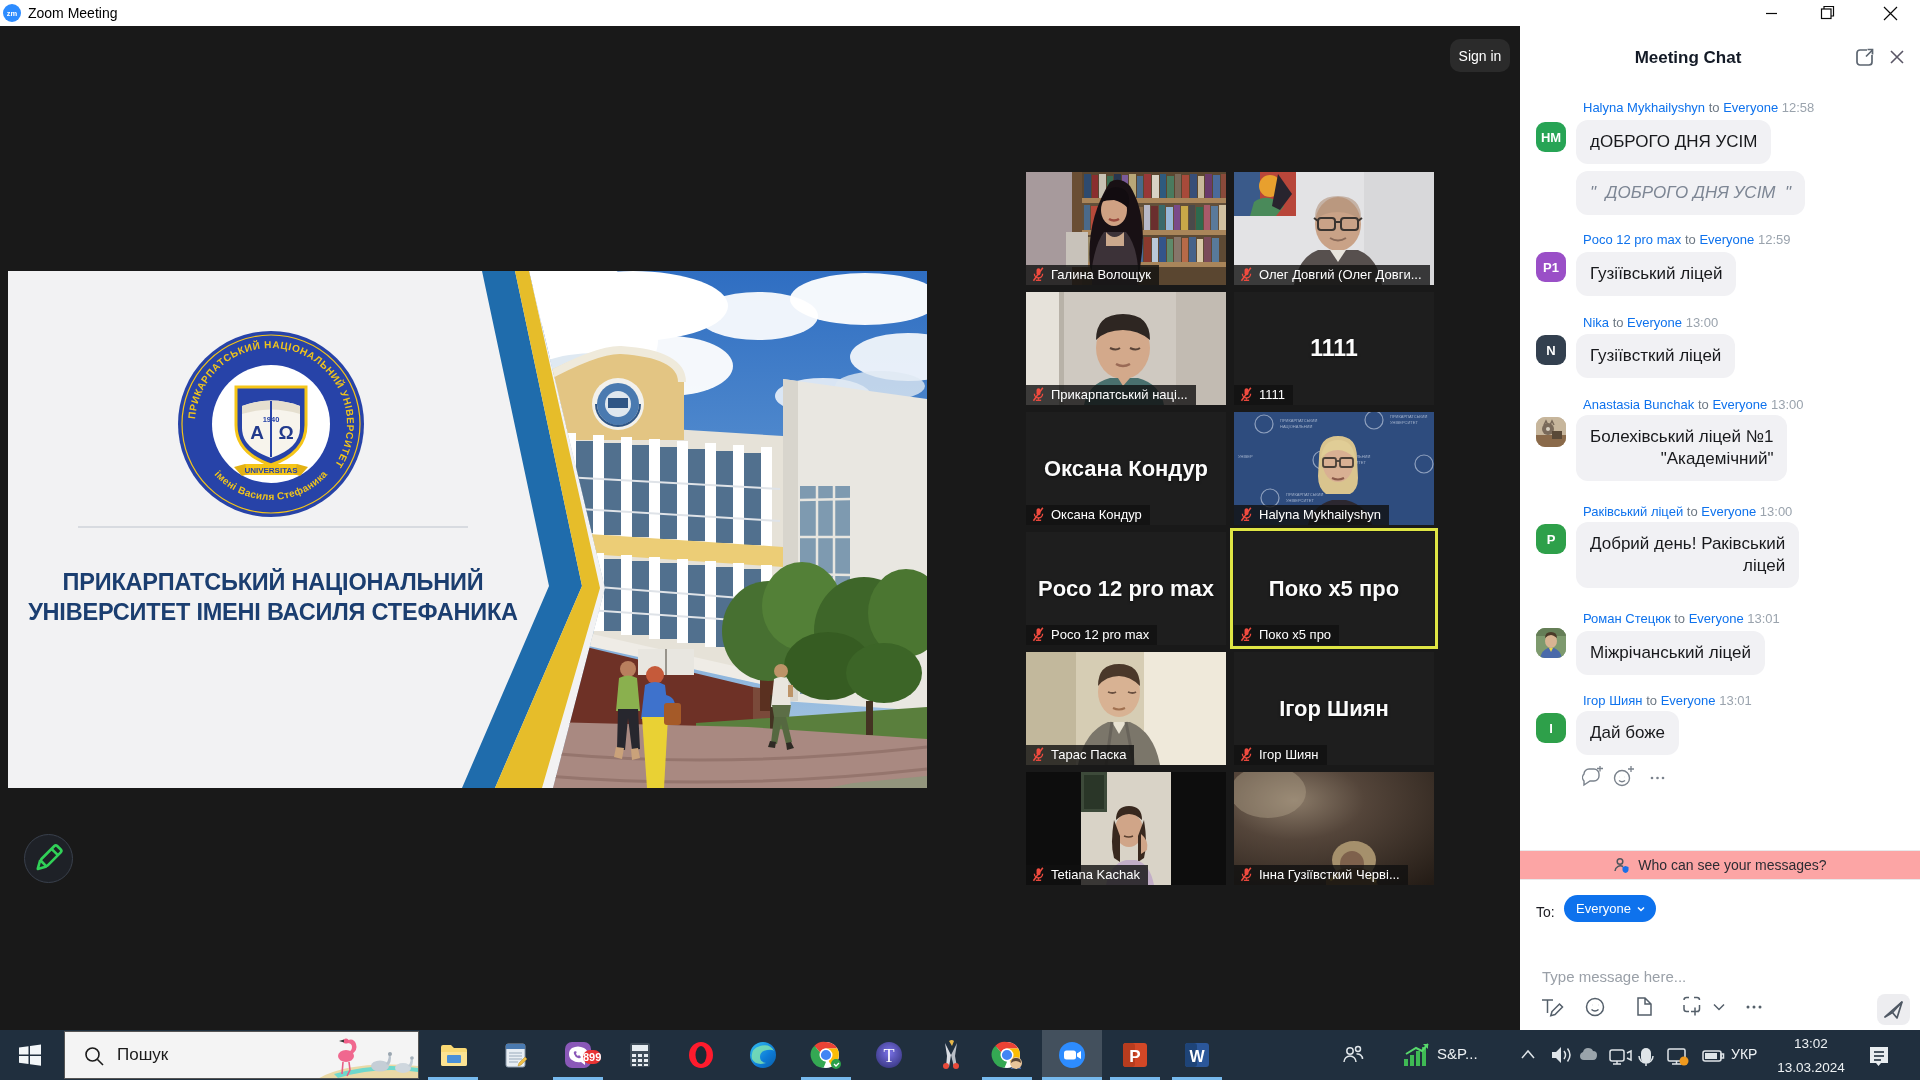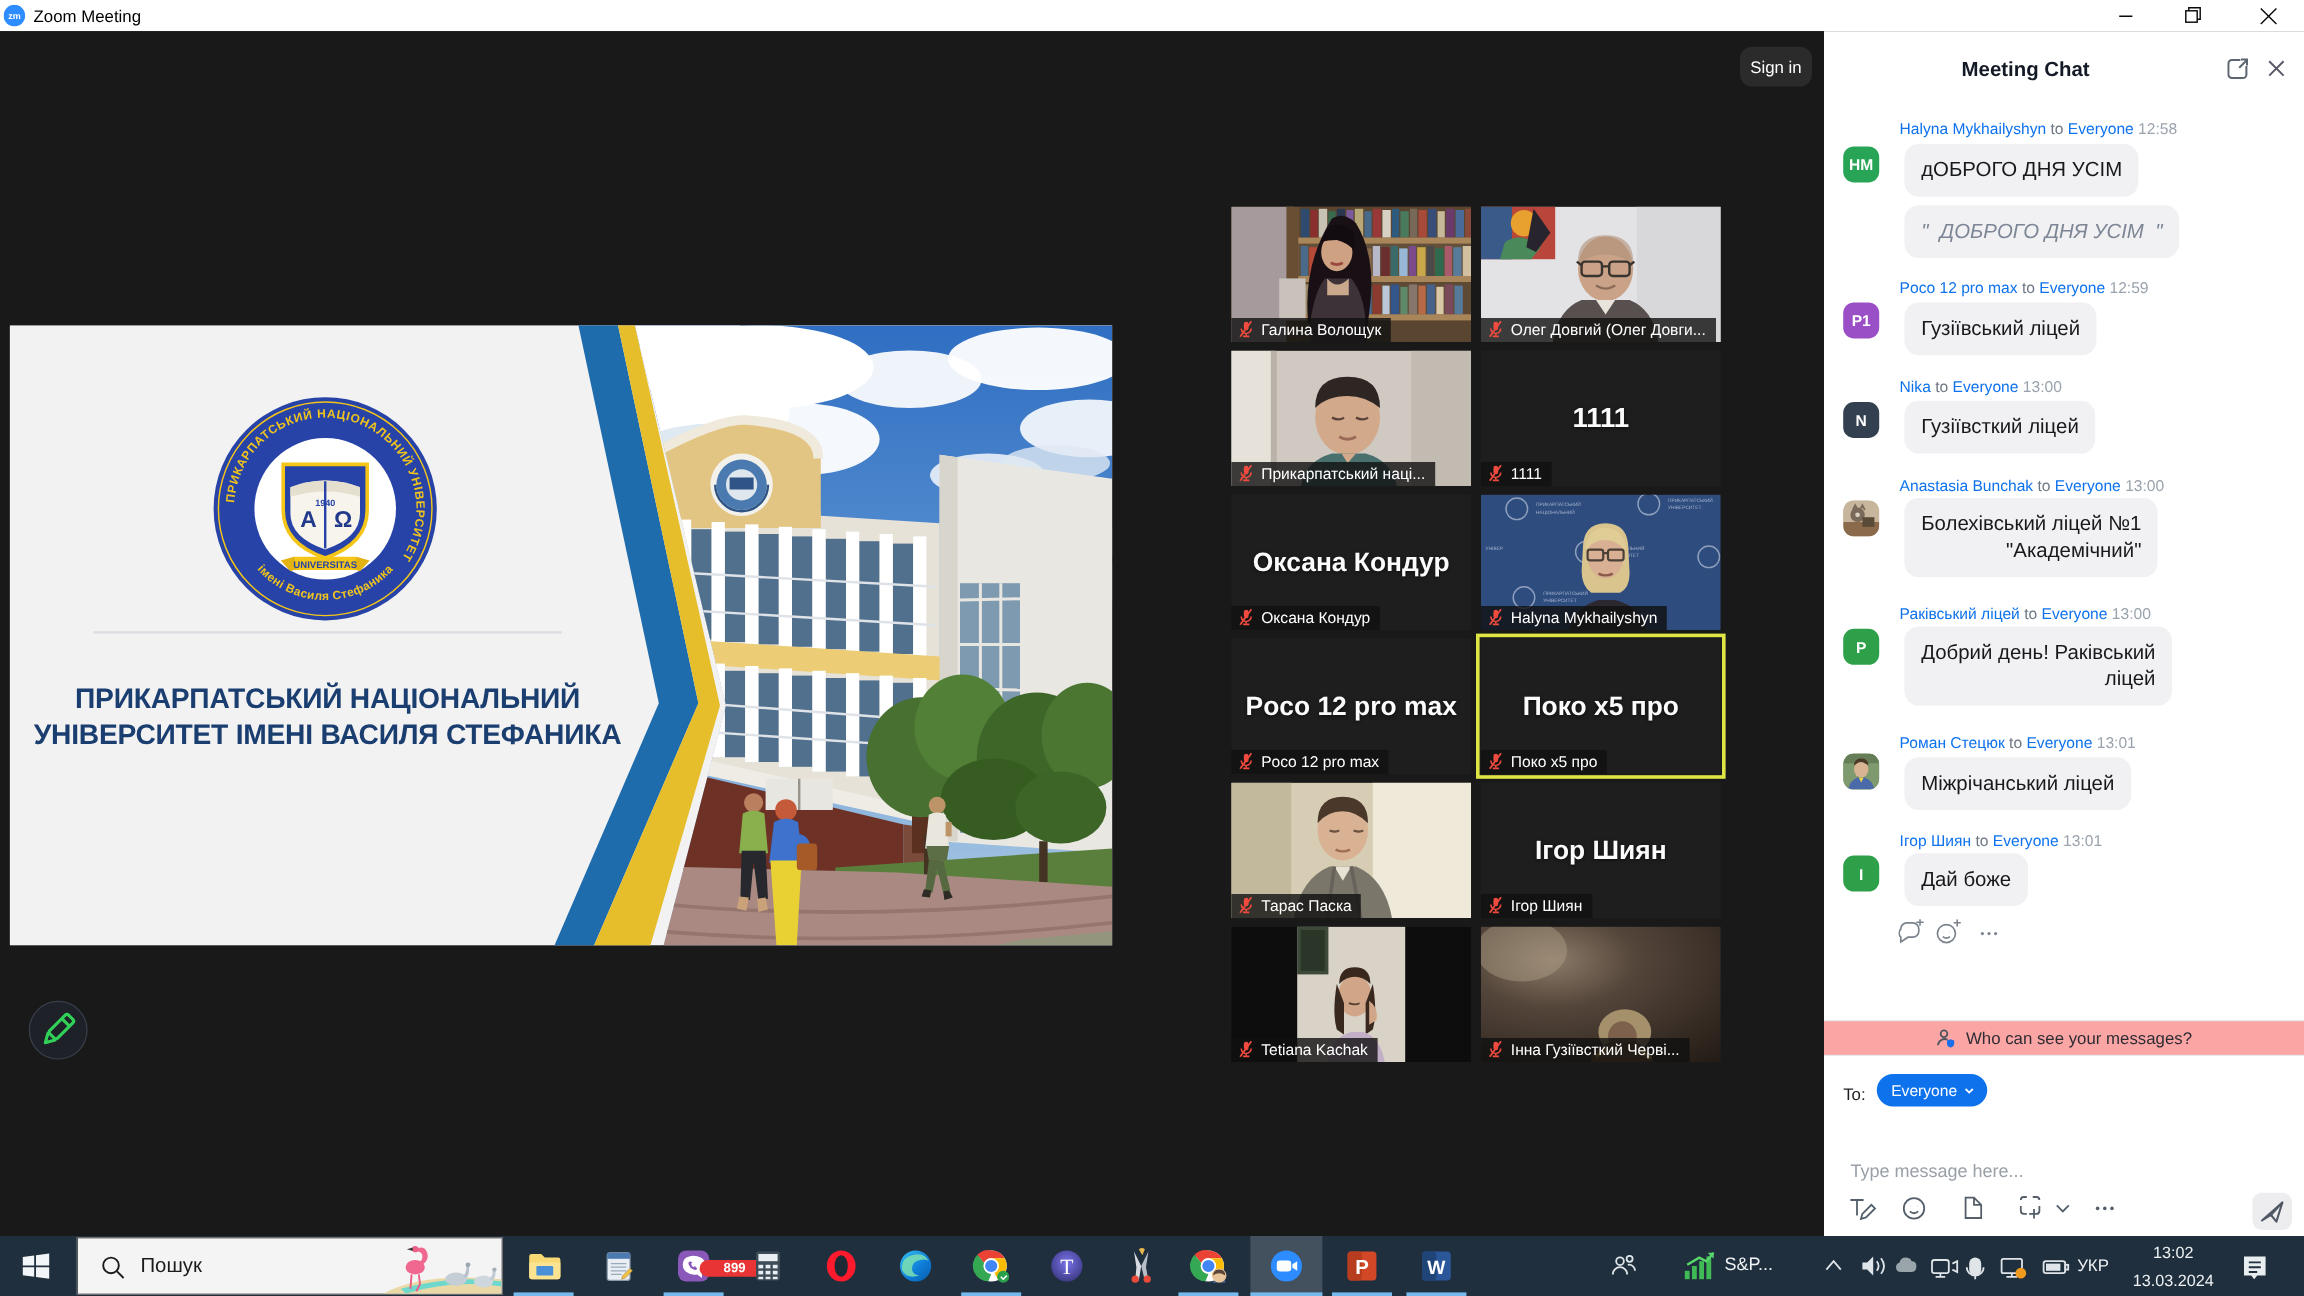--- a/index.html
+++ b/index.html
@@ -11,21 +11,21 @@
 #signin{position:absolute;left:1450px;top:13px;width:60px;height:33px;background:#2b2b2b;border-radius:10px;color:#fff;font-size:14px;display:flex;align-items:center;justify-content:center;}
 .tile{position:absolute;width:200px;height:113px;background:#1e1e1e;overflow:hidden;}
 .tile svg.scene{position:absolute;left:0;top:0;}
 .plate{position:absolute;left:0;bottom:0;display:flex;align-items:center;background:rgba(16,16,16,.8);color:#fff;font-size:13px;padding:2px 8px 3px 5px;white-space:nowrap;}
 .plate svg{margin-right:5px;}
 .big{position:absolute;left:0;top:0;width:100%;height:100%;display:flex;align-items:center;justify-content:center;color:#fbfbfb;font-weight:700;text-shadow:0 1px 3px rgba(0,0,0,.6);white-space:nowrap;}
 .hdr{position:absolute;font-size:13px;color:#90969e;white-space:nowrap;}
 .hdr b{color:#0e72ed;font-weight:400;}
 .hdr .to{color:#6d7884;}
 .av{position:absolute;width:30px;height:30px;border-radius:9px;color:#fff;font-size:13px;font-weight:700;display:flex;align-items:center;justify-content:center;overflow:hidden;}
-.bub{position:absolute;background:#f1f1f4;border-radius:12px;font-size:17px;color:#18191c;padding:11px 14px;line-height:22px;margin-left:11px;}
+.bub{position:absolute;background:#f1f1f4;border-radius:12px;font-size:17px;color:#18191c;padding:11px 14px;line-height:22px;}
 </style>
 </head>
 <body>
 <div id="titlebar">
   <svg class="abs" style="left:3px;top:4px" width="18" height="18" viewBox="0 0 18 18">
       <circle cx="9" cy="9" r="9" fill="#2d8cff"></circle>
       <text x="9" y="12.2" font-size="7.5" font-weight="bold" fill="#fff" text-anchor="middle">zm</text>
     </svg>
   <div class="abs" style="left:28px;top:5px;font-size:14px;color:#000;">Zoom Meeting</div>
   <svg class="abs" style="left:1762px;top:0" width="158" height="26" viewBox="0 0 158 26" fill="none" stroke="#0a0a0a" stroke-width="1.2">
@@ -769,21 +769,21 @@
         <line x1="10" y1="20" x2="23" y2="20"></line>
         <line x1="10" y1="23" x2="19" y2="23"></line>
       </g>
       <path d="M20 24 l6 -6 2 2 -6 6 -3 1 Z" fill="#f0c048" stroke="#b08828" stroke-width=".5"></path>
     </svg>
 <svg style="position:absolute;left:562px;top:9px" width="32" height="32" viewBox="0 0 32 32">
       <rect x="3" y="3" width="26" height="26" rx="7" fill="#8a58b8"></rect>
       <path d="M10 9 q6 -3 12 0 q4 2 4 7 q0 4 -3 6 l0 4 l-4 -3 q-5 1 -9 -2 q-3 -2 -3 -6 q0 -4 3 -6 Z" fill="#fff"></path>
       <path d="M13 12 q-2 1 -1 3 q1 3 4 4 q2 1 3 -1 l-2 -2 l-1 1 q-2 -1 -2 -3 l1 -1 Z" fill="#8a58b8"></path>
     </svg>
-<div style="position:absolute;left:583px;top:20px;background:#e83434;color:#fff;font-size:11px;border-radius:9px;padding:1px 20px;font-weight:bold;">899</div>
+<div style="position:absolute;left:583px;top:20px;background:#e83434;color:#fff;font-size:11px;border-radius:9px;padding:1px 0;font-weight:bold;">899</div>
 <svg style="position:absolute;left:624px;top:9px" width="32" height="32" viewBox="0 0 32 32">
       <rect x="6" y="4" width="20" height="24" rx="2" fill="#3e4c58"></rect>
       <rect x="8" y="6" width="16" height="6" fill="#e8eef2"></rect>
       <g fill="#e8eef2">
         <rect x="8" y="15" width="4" height="3"></rect>
         <rect x="14" y="15" width="4" height="3"></rect>
         <rect x="20" y="15" width="4" height="3"></rect>
         <rect x="8" y="20" width="4" height="3"></rect>
         <rect x="14" y="20" width="4" height="3"></rect>
         <rect x="20" y="20" width="4" height="3"></rect>

